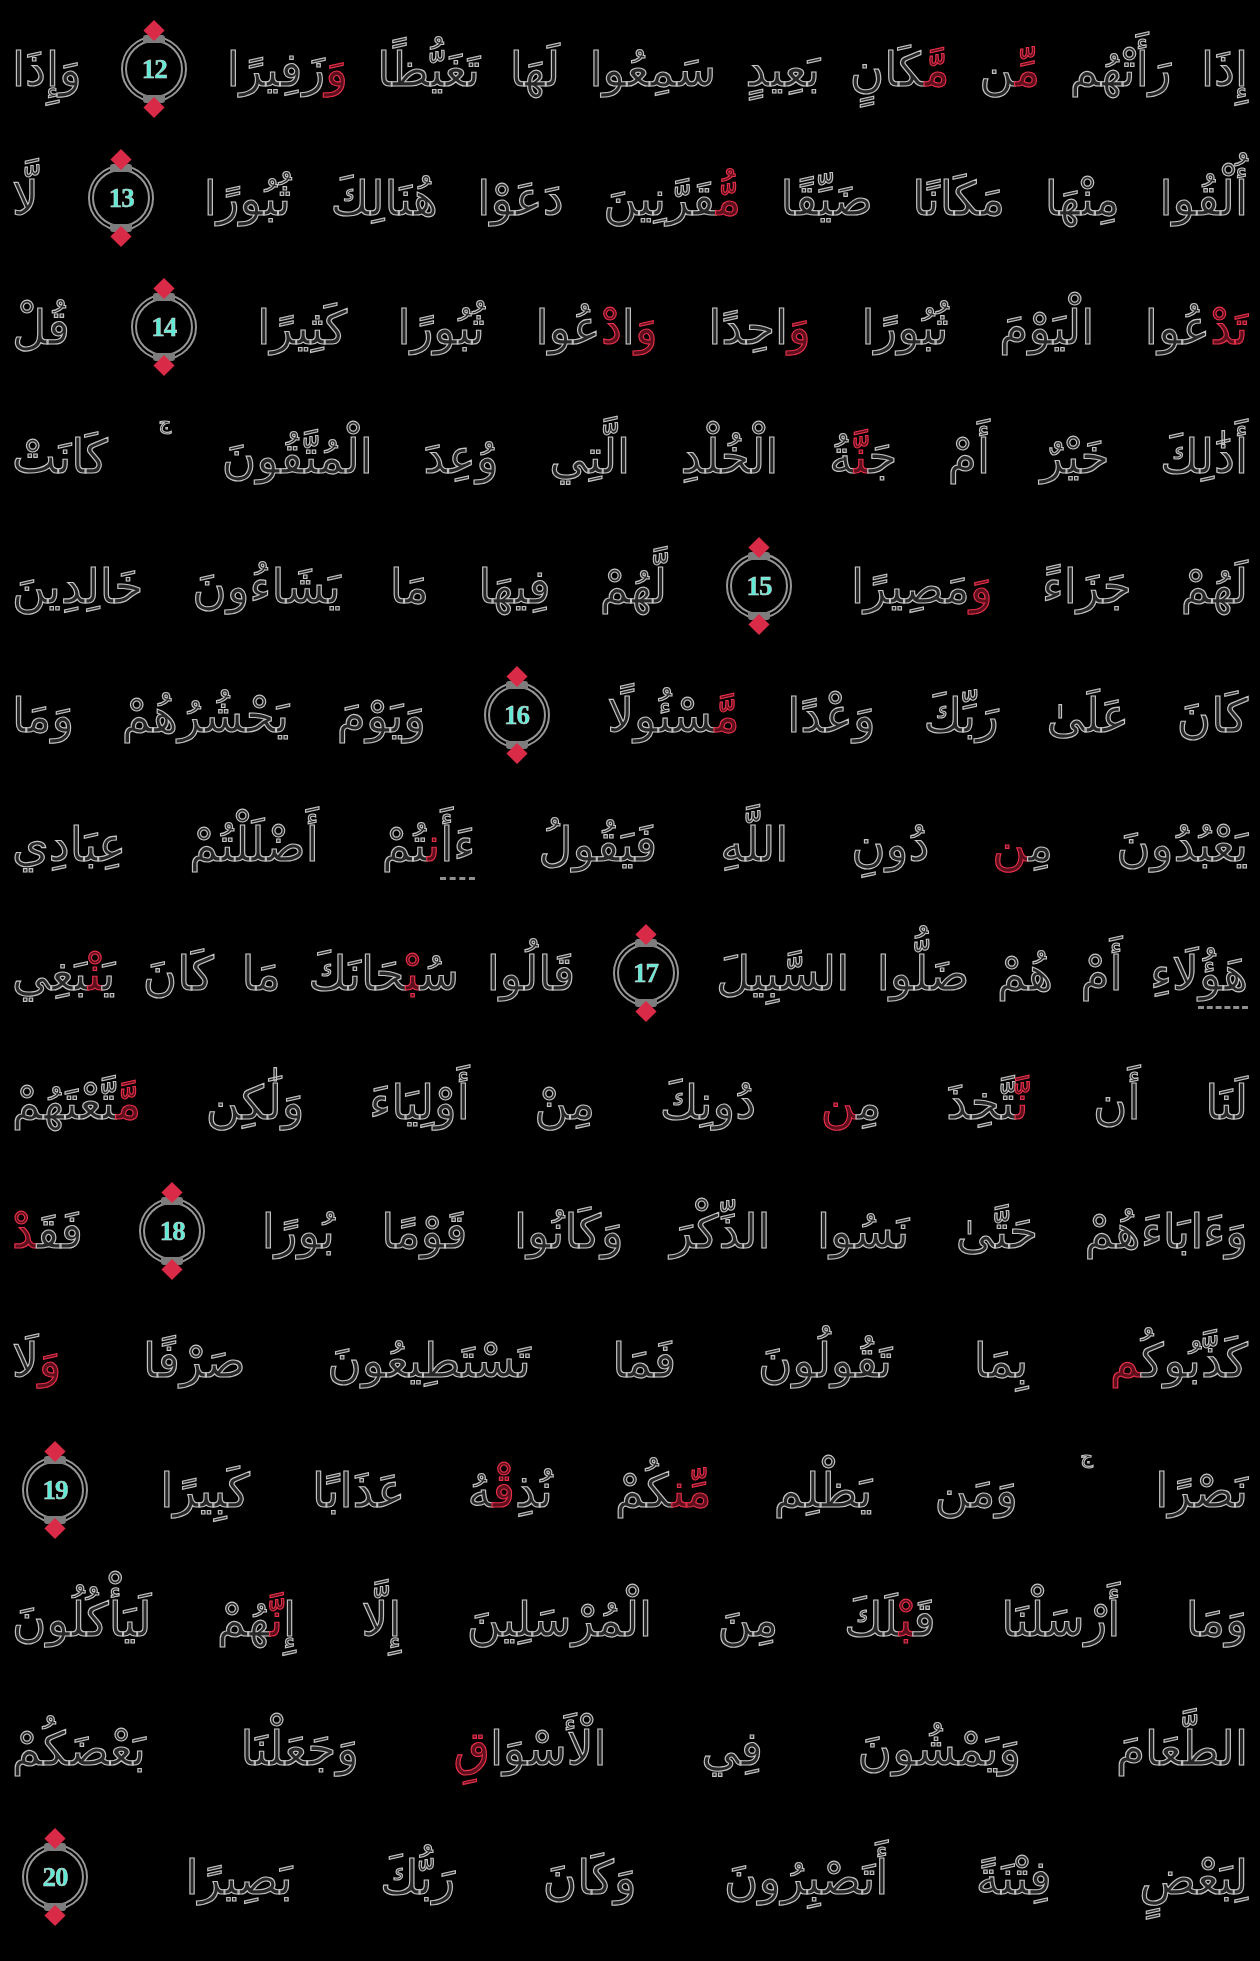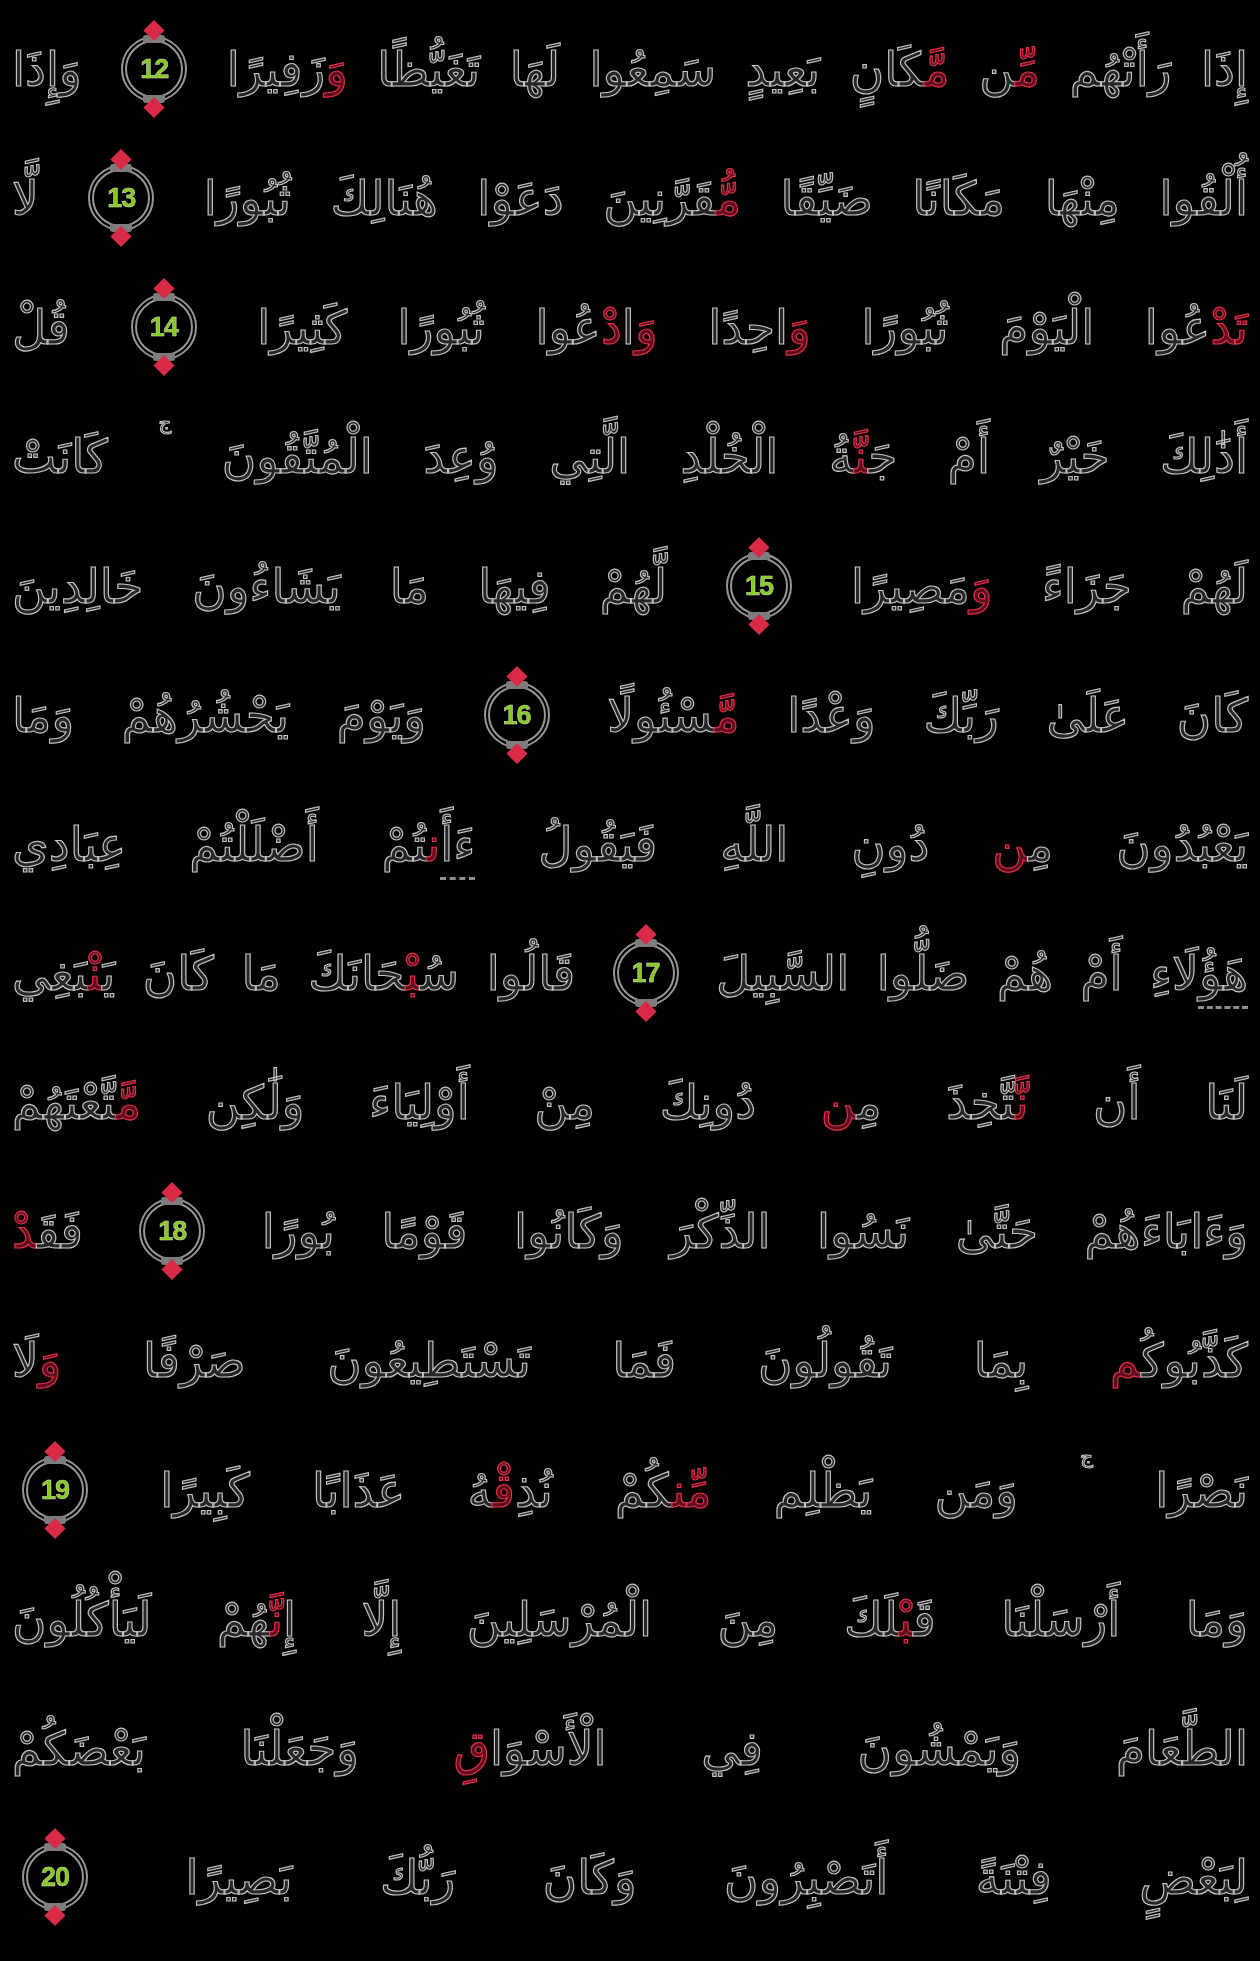--- a/index.html
+++ b/index.html
@@ -51,23 +51,23 @@
     border-radius:50%;
     vertical-align:-16px;
     margin:0 10px;
     -webkit-text-stroke:0;
     background:#000;
   }
   .vm .n{
     position:absolute;inset:0;
     display:flex;align-items:center;justify-content:center;
     direction:ltr;
-    font-family:Liberation Sans, sans-serif;
+    font-family:Liberation Serif, serif;
     font-weight:bold;font-size:27px;letter-spacing:-1px;
-    color:#84cc16;-webkit-text-stroke:0.5px #d8d8d8;
+    color:#5eead4;-webkit-text-stroke:0.5px #d8d8d8;
   }
   .vm .dm{
     position:absolute;left:50%;
     width:15px;height:15px;
     background:#d92a47;
     transform:translateX(-50%) rotate(45deg);
   }
   .vm .dm.top{top:-19px;}
   .vm .dm.bot{bottom:-19px;}
   .vm .cap{

